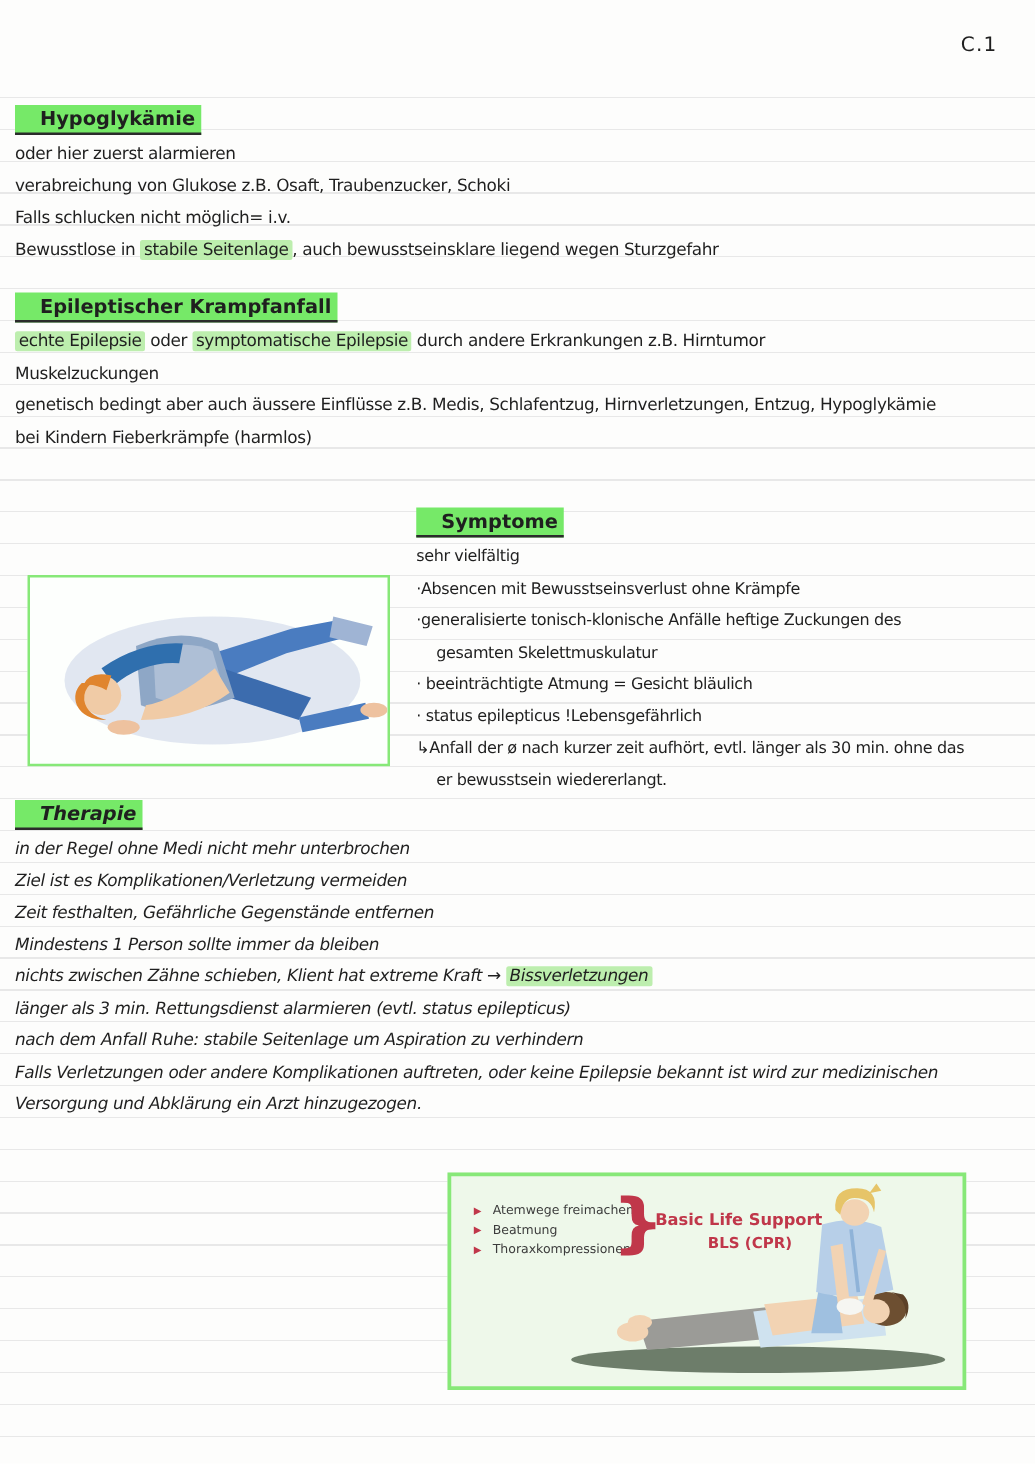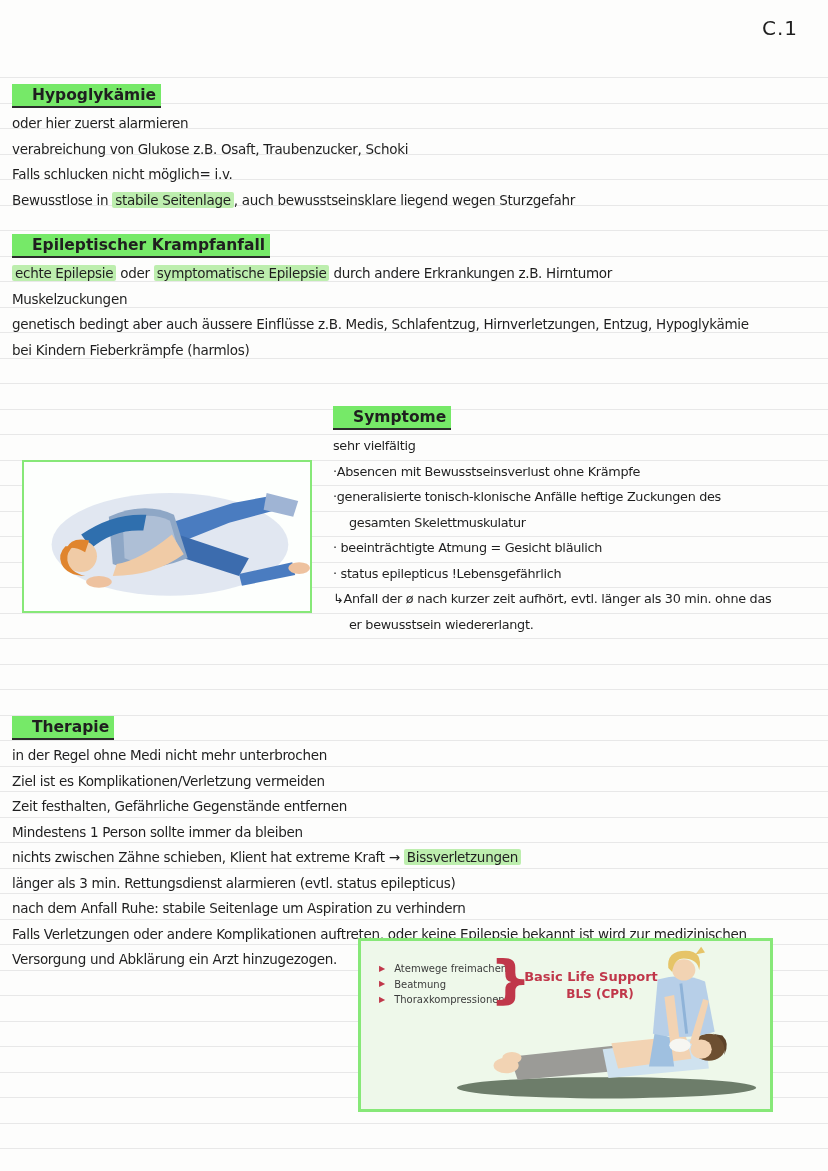--- a/index.html
+++ b/index.html
@@ -6,26 +6,26 @@
   .paper{
     position:relative;width:828px;height:1171px;background:#fdfdfc;
     font-family:"DejaVu Sans",sans-serif;color:var(--ink,#222);overflow:hidden;
   }
   .ruling{
     position:absolute;left:0;right:0;top:53px;bottom:0;pointer-events:none;
     background:repeating-linear-gradient(to bottom,
       transparent 0px, transparent 24.5px,
       var(--rule-line,#e8e8e8) 24.5px, var(--rule-line,#e8e8e8) 25.5px);
   }
-  .corner-label{position:absolute;top:16px;right:30px;font-size:20px;letter-spacing:1px;}
+  .corner-label{position:absolute;top:26px;right:30px;font-size:16px;letter-spacing:1px;}
   .sec{position:absolute;left:12px;}
   .sec-hypo{top:84px;}
   .sec-krampf{top:234px;}
   .sec-symptome{top:406px;left:333px;width:495px;}
-  .sec-therapie{top:716px;}
+  .sec-therapie{top:640px;font-style:italic;}
   .heading{
     display:inline-block;font-size:15.5px;font-weight:bold;line-height:21px;
     background:var(--highlight-strong,#79e96a);
     border-bottom:2px solid #2b2b2b;padding:1px 5px 0 20px;margin-bottom:3px;
   }
   .hw-line{height:25.5px;line-height:25.5px;font-size:13.5px;letter-spacing:-0.3px;white-space:nowrap;}
   .sec-symptome .hw-line{font-size:12.8px;}
   .hw-line.indent{padding-left:16px;}
   .hl{background:var(--highlight-soft,#bdeeae);padding:0 3px;border-radius:2px;}
 

